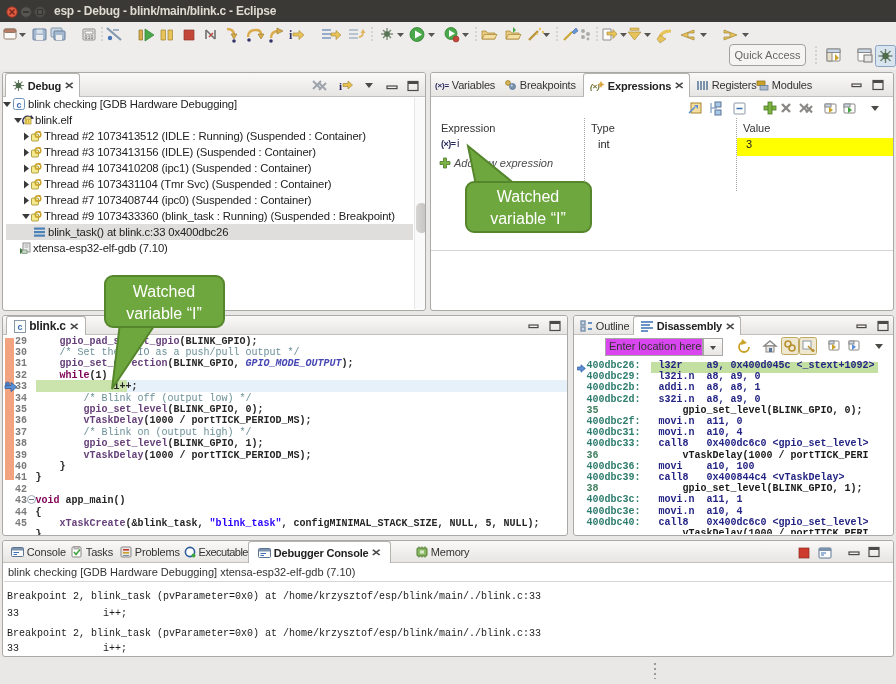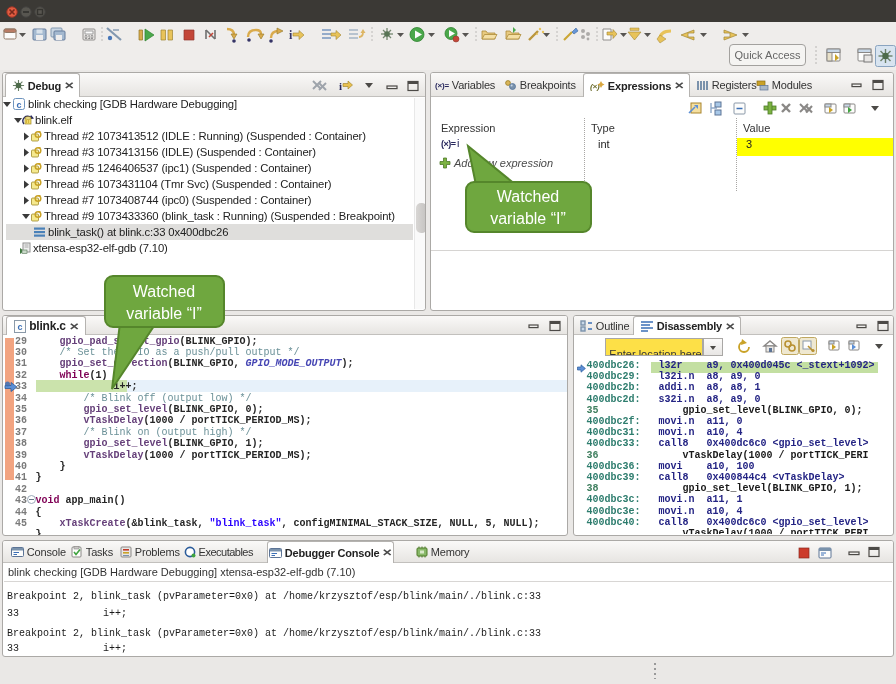--- a/index.html
+++ b/index.html
@@ -34,20 +34,21 @@
     <circle cx="7" cy="7" r="5.2" fill="#E05B40" stroke="#9F3527"></circle>
       <g stroke="#7A2A1C" stroke-width="1.6">
         <line x1="4.5" y1="4.5" x2="9.5" y2="9.5"></line>
         <line x1="9.5" y1="4.5" x2="4.5" y2="9.5"></line>
       </g>
     <circle cx="21" cy="7" r="5.2" fill="#585650" stroke="#434240"></circle>
       <line x1="18" y1="7" x2="24" y2="7" stroke="#353430" stroke-width="1.8"></line>
     <circle cx="35" cy="7" r="5.2" fill="#585650" stroke="#434240"></circle>
       <rect x="32.5" y="4.5" width="5" height="5" fill="none" stroke="#353430" stroke-width="1.4"></rect>
   </svg>
+  <div id="title">esp - Debug - blink/main/blink.c - Eclipse</div>
 </div>
 
 <div id="toolbars" class="abs" style="left:0; top:22px; width:896px; height:48px; background:#EFEDEB;">
   <svg class="abs" style="left:0; top:3px; opacity:0.93;" width="896" height="20" id="tb-icons">
     <g stroke-linejoin="round">
     <rect x="4" y="4" width="12" height="10" rx="1.5" fill="#FDFDFC" stroke="#8A705C"></rect>
         <rect x="4" y="4" width="12" height="3.5" rx="1.5" fill="#B5735A" stroke="#8A705C"></rect>
     <polygon points="19,8 26,8 22.5,12" fill="#4c4a47"></polygon>
     <g>
           <rect x="33" y="4" width="13" height="11" rx="1" fill="#9FB6CE" stroke="#5C7496"></rect>
@@ -297,21 +298,21 @@
       </div>
     <div class="trow" style="left:0; top:65px;">
         <svg class="abs" style="left:23px; top:4px;" width="6" height="9">
           <polygon points="1,0.5 6,4.5 1,8.5" fill="#3A3A3A"></polygon>
         </svg>
         <svg class="abs" style="left:30px; top:2px;" width="12" height="12" viewBox="0 0 12 12">
           <rect x="1.5" y="4" width="7" height="7" rx="1" fill="#F5E98F" stroke="#A08A28" stroke-width="0.8"></rect>
           <circle cx="8" cy="4.5" r="2.8" fill="none" stroke="#C9A227" stroke-width="1.5"></circle>
           <line x1="8" y1="1.7" x2="10.5" y2="1.7" stroke="#C9A227" stroke-width="1.2"></line>
         </svg>
-        <span class="abs" style="left:44px;">Thread #5 1246406537 (ipc1) (Suspended : Container)</span>
+        <span class="abs" style="left:44px;">Thread #4 1073410208 (ipc1) (Suspended : Container)</span>
       </div>
     <div class="trow" style="left:0; top:81px;">
         <svg class="abs" style="left:23px; top:4px;" width="6" height="9">
           <polygon points="1,0.5 6,4.5 1,8.5" fill="#3A3A3A"></polygon>
         </svg>
         <svg class="abs" style="left:30px; top:2px;" width="12" height="12" viewBox="0 0 12 12">
           <rect x="1.5" y="4" width="7" height="7" rx="1" fill="#F5E98F" stroke="#A08A28" stroke-width="0.8"></rect>
           <circle cx="8" cy="4.5" r="2.8" fill="none" stroke="#C9A227" stroke-width="1.5"></circle>
           <line x1="8" y1="1.7" x2="10.5" y2="1.7" stroke="#C9A227" stroke-width="1.2"></line>
         </svg>
@@ -543,21 +544,21 @@
         </g>
       </svg>&nbsp;Disassembly <span class="tabx">✕</span></div>
   <svg class="abs" style="left:282px; top:3px;" width="40" height="14">
       <rect x="1" y="6" width="9" height="2.6" fill="none" stroke="#4c4a47" stroke-width="1.2"></rect>
       <g fill="none" stroke="#4c4a47">
         <rect x="22" y="2.5" width="10" height="9" stroke-width="1.2"></rect>
         <line x1="22" y1="4" x2="32" y2="4" stroke-width="2.2"></line>
       </g>
     </svg>
   <div id="dis-toolbar" class="abs" style="left:0; top:19px; width:100%; height:24px; background:#fff;">
-    <div class="abs" style="left:31px; top:3px; width:98px; height:18px; border:1px solid #A9A7A5; background:#fde047; font-size:11px; color:#333; padding:9px 0 1px 3px; overflow:hidden; white-space:nowrap;text-align:center;">Enter location here</div>
+    <div class="abs" style="left:31px; top:3px; width:98px; height:18px; border:1px solid #A9A7A5; background:#d946ef; font-size:11px; color:#333; padding:1px 0 1px 3px; overflow:hidden; white-space:nowrap;">Enter location here</div>
     <div class="abs" style="left:129px; top:3px; width:20px; height:18px; border:1px solid #A9A7A5; background:linear-gradient(#FBFAF9,#E8E6E4);">
         <span class="dd abs" style="left:6px; top:7px;"></span>
       </div>
     <svg class="abs" style="left:160px; top:2px;" width="160" height="20" id="dis-icons">
       <g>
           <path d="M10 5 A5 5 0 1 0 15 10" fill="none" stroke="#C9A227" stroke-width="1.8"></path>
           <polygon points="8,2 13,6 7,8" fill="#C9A227"></polygon>
         </g>
       <g>
           <polygon points="30,9 36,4 42,9" fill="none" stroke="#8A8886" stroke-width="1.4"></polygon>
@@ -628,21 +629,21 @@
   <div class="tab" style="left:111px; height:22px; padding:0 6px;" id="tab-prob"><svg width="12" height="12">
         <rect x="1" y="1" width="10" height="10" rx="1" fill="#E8E6E4" stroke="#8A8886"></rect>
         <rect x="3" y="3" width="6" height="1.6" fill="#C03A2B"></rect>
         <rect x="3" y="6" width="6" height="1.6" fill="#C9A227"></rect>
         <rect x="3" y="9" width="6" height="1" fill="#7A92AC"></rect>
       </svg>&nbsp;Problems</div>
   <div class="tab" style="left:175px; height:22px; padding:0 6px; letter-spacing:-0.5px;" id="tab-exe"><svg width="12" height="12">
         <circle cx="6" cy="6" r="4.6" fill="#fff" stroke="#2B5C9B" stroke-width="1.6"></circle>
         <circle cx="9.5" cy="9.5" r="2" fill="#3FA33F"></circle>
       </svg>&nbsp;Executables</div>
-  <div class="tab active" style="left:264px; height:22px; padding:0 1px;" id="tab-dbgc"><svg width="13" height="12">
+  <div class="tab active" style="left:245px; height:22px; padding:0 9px;" id="tab-dbgc"><svg width="13" height="12">
         <rect x="0.5" y="1.5" width="12" height="9" rx="1" fill="#FDFDFC" stroke="#5C7496"></rect>
         <rect x="1" y="2" width="11" height="2.5" fill="#7A92AC"></rect>
         <line x1="2.5" y1="6.5" x2="8" y2="6.5" stroke="#3B6FB6"></line>
         <line x1="2.5" y1="8.5" x2="6" y2="8.5" stroke="#3B6FB6"></line>
       </svg>&nbsp;Debugger Console <span class="tabx">✕</span></div>
   <div class="tab" style="left:407px; height:22px; padding:0 6px;" id="tab-mem"><svg width="12" height="12">
         <rect x="1" y="2" width="10" height="8" rx="1" fill="#88B868" stroke="#4E7A28"></rect>
         <g stroke="#4E7A28">
           <line x1="3" y1="0.5" x2="3" y2="2"></line>
           <line x1="6" y1="0.5" x2="6" y2="2"></line>

